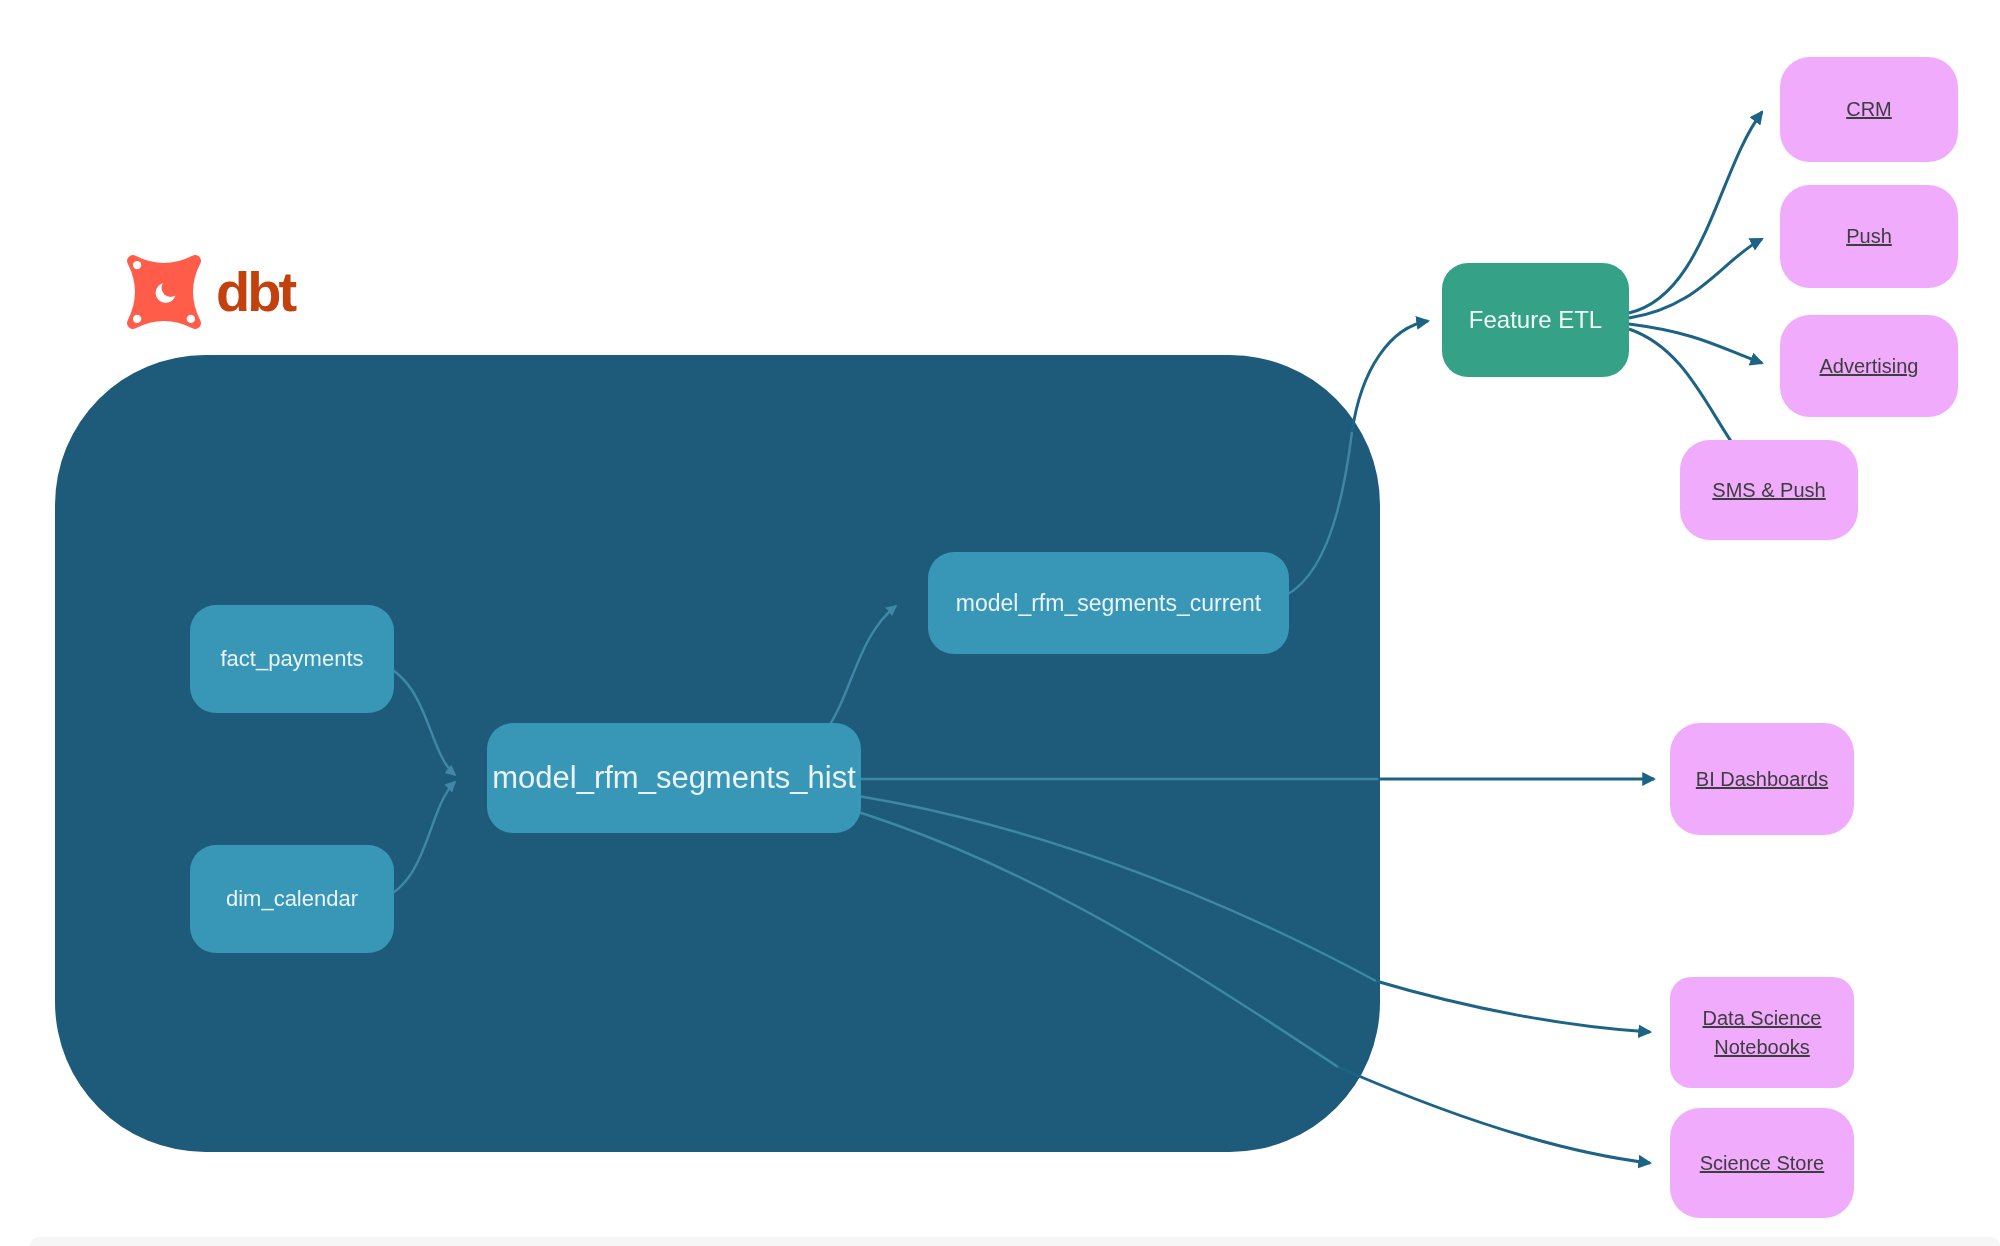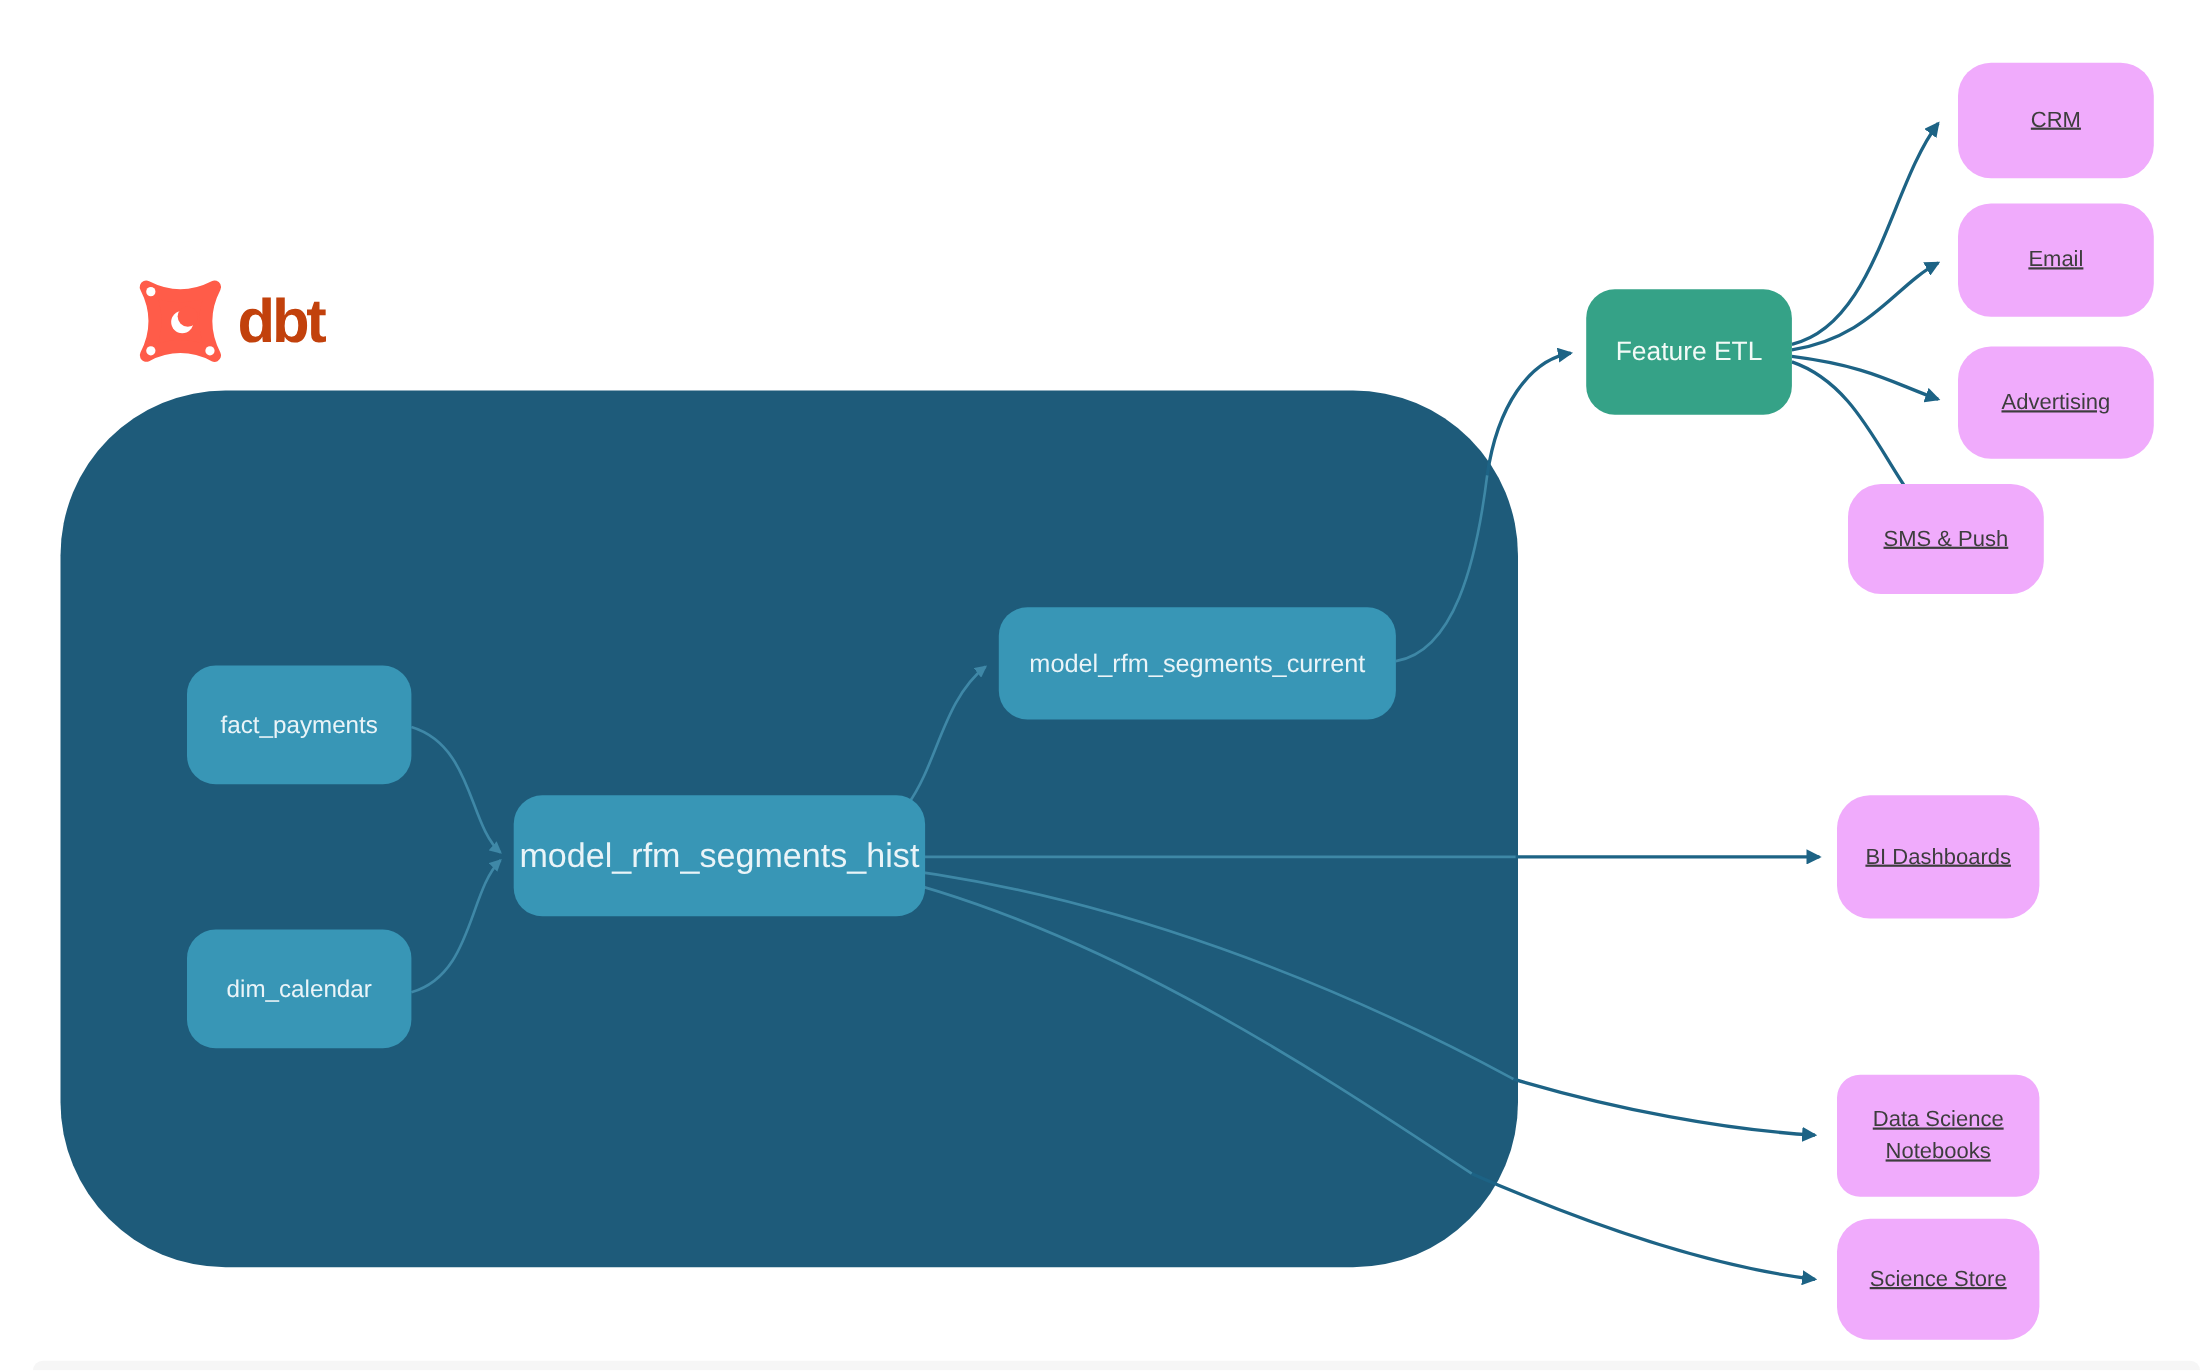--- a/index.html
+++ b/index.html
@@ -18,21 +18,21 @@
   }
   
   svg.edges{position:absolute;left:0;top:0;z-index:5;}
   .edge-in{stroke:#4a97b6;stroke-width:2.4;fill:none;opacity:.75;}
   .edge-out{stroke:#1d6385;stroke-width:3;fill:none;}
   
   .node{
     position:absolute;z-index:10;display:flex;align-items:center;justify-content:center;
     text-align:center;box-sizing:border-box;padding:6px 12px;
   }
-  .node-model{background:#3896b6;border-radius:26px;color:#eaf4f8;}
+  .node-model{background:#3896b6;border-radius:26px;color:#eaf4f8;margin-left:20px;}
   .node-green{background:#35a287;border-radius:26px;color:#f2faf7;font-size:24px;}
   .node-gray{background:#f0abfc;border-radius:30px;color:#3d3d3d;font-size:20px;line-height:1.45;text-decoration:underline;}
   .n-fact{left:170px;top:605px;width:204px;height:108px;font-size:22px;}
   .n-dim{left:170px;top:845px;width:204px;height:108px;font-size:22px;}
   .n-hist{left:467px;top:723px;width:374px;height:110px;font-size:31px;}
   .n-current{left:908px;top:552px;width:361px;height:102px;font-size:23px;}
   .n-reverse{left:1442px;top:263px;width:187px;height:114px;}
   .n-crm{left:1780px;top:57px;width:178px;height:105px;}
   .n-email{left:1780px;top:185px;width:178px;height:103px;}
   .n-adv{left:1780px;top:315px;width:178px;height:102px;}
@@ -107,21 +107,21 @@
   </div>
 
   <div class="node node-green n-reverse">
     <span>Feature ETL</span>
   </div>
 
   <div class="node node-gray n-crm">
     <span>CRM</span>
   </div>
   <div class="node node-gray n-email">
-    <span>Email</span>
+    <span>Push</span>
   </div>
   <div class="node node-gray n-adv">
     <span>Advertising</span>
   </div>
   <div class="node node-gray n-sms">
     <span>SMS &amp; Push</span>
   </div>
 
   <div class="node node-gray n-bi">
     <span>BI Dashboards</span>

